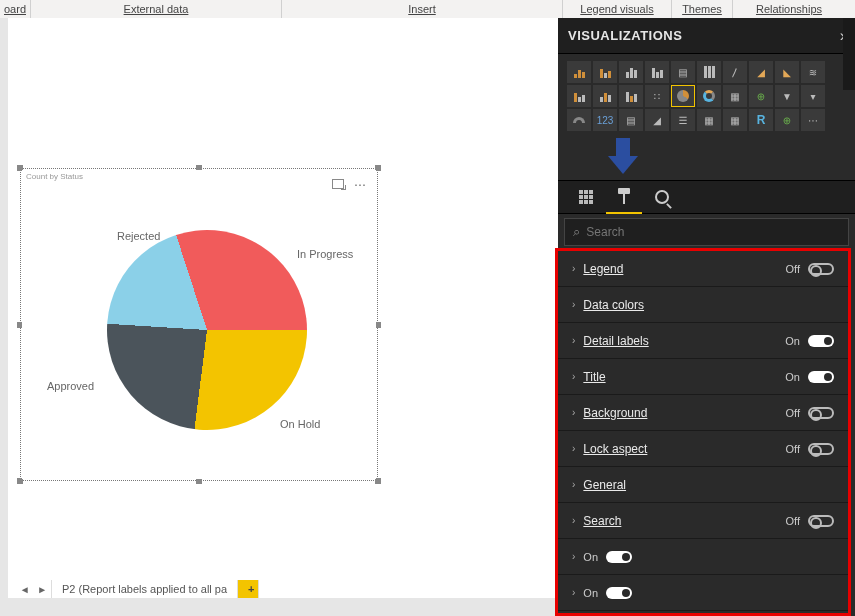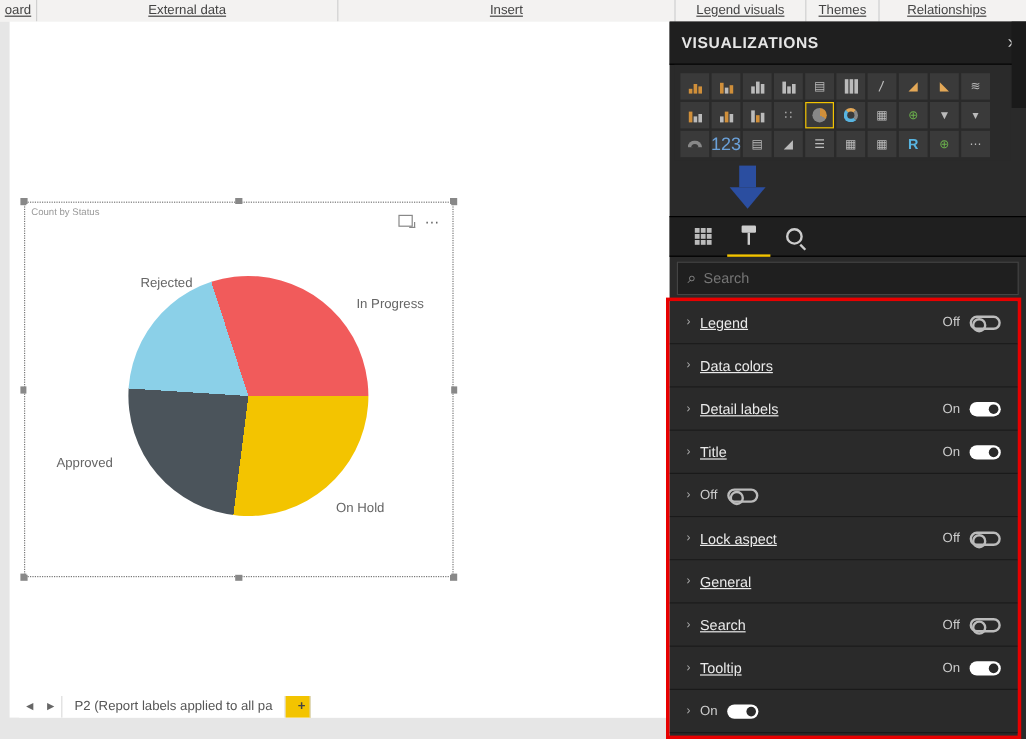--- a/index.html
+++ b/index.html
@@ -246,21 +246,21 @@
         <span class="donut-ico"></span>
       </div>
     <div class="gcell">▦</div>
     <div class="gcell world">⊕</div>
     <div class="gcell">▼</div>
     <div class="gcell">▾</div>
 
     <div class="gcell arc">
         <span style="width:12px;height:6px;border:3px solid #888;border-bottom:none;border-radius:12px 12px 0 0;display:block"></span>
       </div>
-    <div class="gcell" style="color:#6aa0d8;font-size:15px">123</div>
+    <div class="gcell" style="color:#6aa0d8;font-size:10px">123</div>
     <div class="gcell">▤</div>
     <div class="gcell">◢</div>
     <div class="gcell">☰</div>
     <div class="gcell">▦</div>
     <div class="gcell">▦</div>
     <div class="gcell r">R</div>
     <div class="gcell world">⊕</div>
     <div class="gcell">⋯</div>
   </div>
 
@@ -304,20 +304,21 @@
         <span class="toggle on"></span>
       </div>
       <div class="fmt-item">
         <span class="chev">›</span>
         <span class="name">Title</span>
         <span class="state">On</span>
         <span class="toggle on"></span>
       </div>
       <div class="fmt-item">
         <span class="chev">›</span>
+        <span class="name">Background</span>
         <span class="state">Off</span>
         <span class="toggle off"></span>
       </div>
       <div class="fmt-item">
         <span class="chev">›</span>
         <span class="name">Lock aspect</span>
         <span class="state">Off</span>
         <span class="toggle off"></span>
       </div>
       <div class="fmt-item">
@@ -325,21 +326,20 @@
         <span class="name">General</span>
       </div>
       <div class="fmt-item">
         <span class="chev">›</span>
         <span class="name">Search</span>
         <span class="state">Off</span>
         <span class="toggle off"></span>
       </div>
       <div class="fmt-item">
         <span class="chev">›</span>
-        <span class="name">Tooltip</span>
         <span class="state">On</span>
         <span class="toggle on"></span>
       </div>
       <div class="fmt-item">
         <span class="chev">›</span>
         <span class="state">On</span>
         <span class="toggle on"></span>
       </div>
     </div>
 </div>

